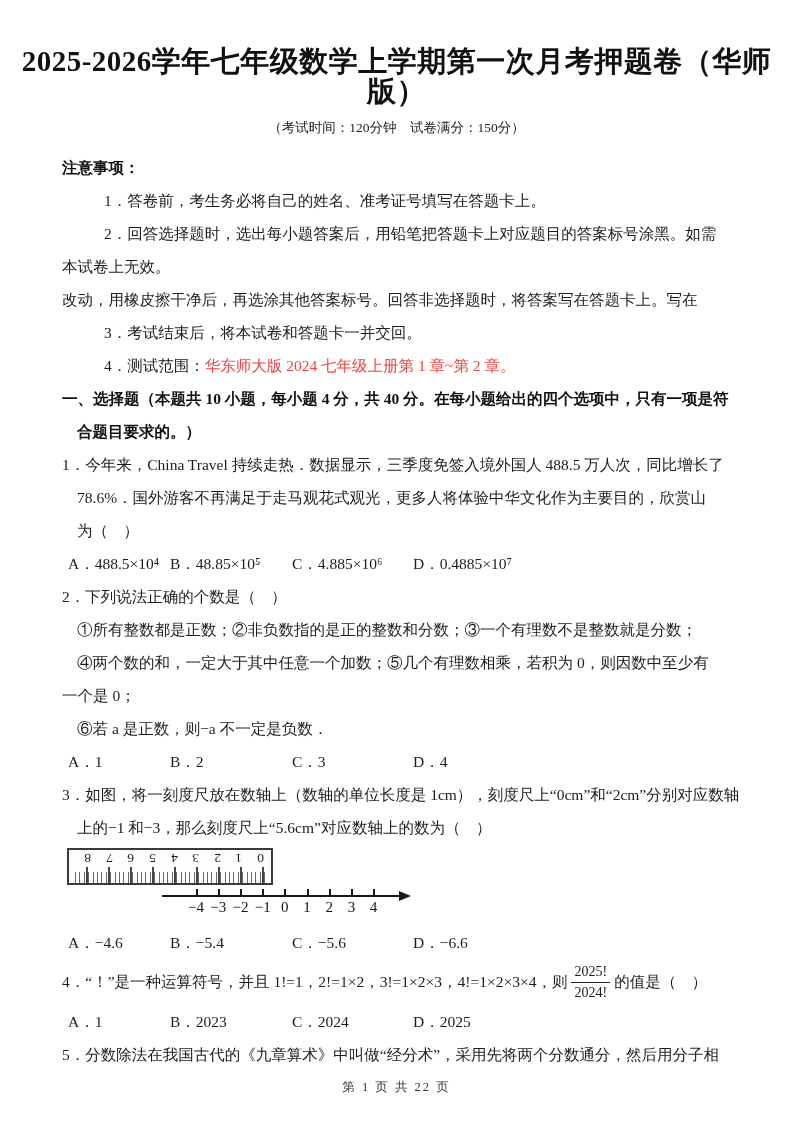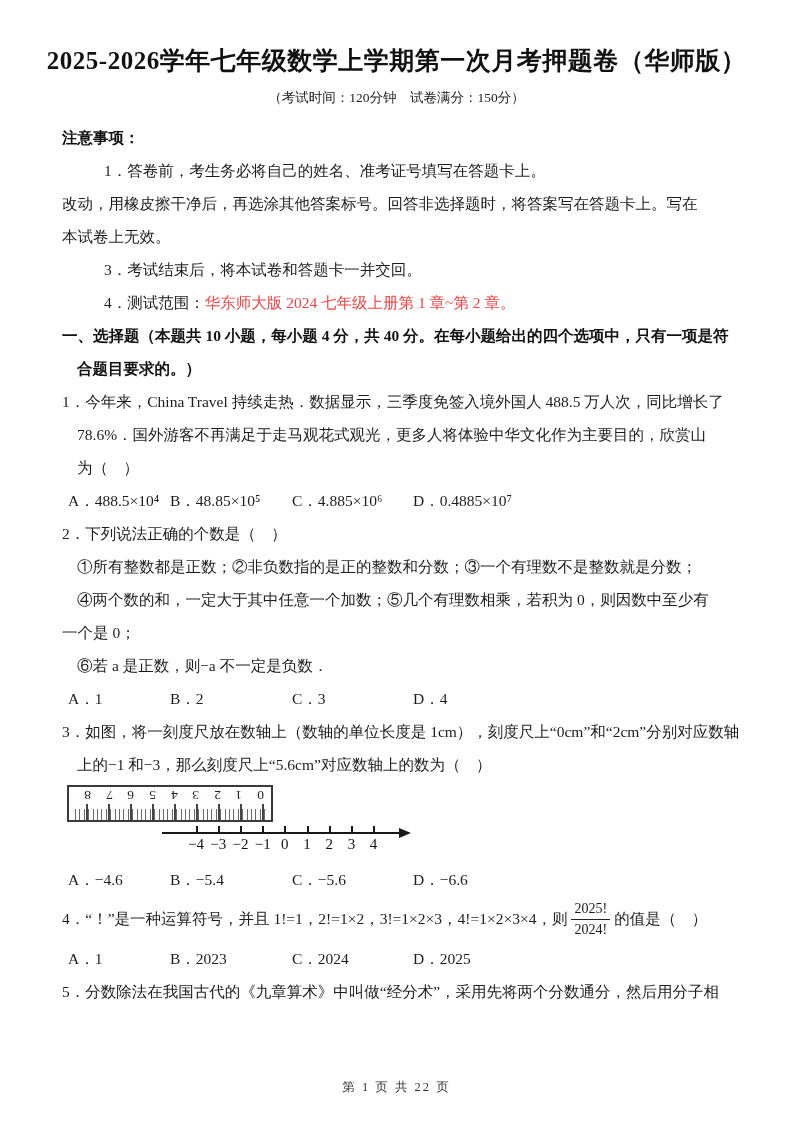--- a/index.html
+++ b/index.html
@@ -8,21 +8,21 @@
     width:793px;height:1122px;
     background:#ffffff;
     font-family:"Liberation Serif","DejaVu Serif",serif;
     color:#1c1c1c;
     overflow:hidden;
     box-sizing:border-box;
     padding-top:46px;
   }
   .title{
     text-align:center;
-    font-size:25px;
+    font-size:29px;
     font-weight:700;
     line-height:30px;
     letter-spacing:.5px;
     color:#111;
   }
   .subtitle{
     text-align:center;
     font-size:13.5px;
     line-height:20px;
     margin-top:12px;
@@ -139,22 +139,23 @@
 
 <div class="page">
 
   <div class="title">2025-2026学年七年级数学上学期第一次月考押题卷（华师版）</div>
   <div class="subtitle">（考试时间：120分钟　试卷满分：150分）</div>
 
   <div class="body-text">
 
     <div class="line bold">注意事项：</div>
     <div class="line ind-note">1．答卷前，考生务必将自己的姓名、准考证号填写在答题卡上。</div>
+    <div class="line ind-note">2．回答选择题时，选出每小题答案后，用铅笔把答题卡上对应题目的答案标号涂黑。如需</div>
+    <div class="line">本试卷上无效。</div>
     <div class="line">改动，用橡皮擦干净后，再选涂其他答案标号。回答非选择题时，将答案写在答题卡上。写在</div>
-    <div class="line">本试卷上无效。</div>
     <div class="line ind-note">3．考试结束后，将本试卷和答题卡一并交回。</div>
     <div class="line ind-note">
       <span>4．测试范围：</span><span class="red">华东师大版 2024 七年级上册第 1 章~第 2 章。</span>
     </div>
 
     <div class="line bold">一、选择题（本题共 10 小题，每小题 4 分，共 40 分。在每小题给出的四个选项中，只有一项是符</div>
     <div class="line bold ind-cont">合题目要求的。）</div>
 
     <div class="line">1．今年来，China Travel 持续走热．数据显示，三季度免签入境外国人 488.5 万人次，同比增长了</div>
     <div class="line ind-cont">78.6%．国外游客不再满足于走马观花式观光，更多人将体验中华文化作为主要目的，欣赏山</div>

